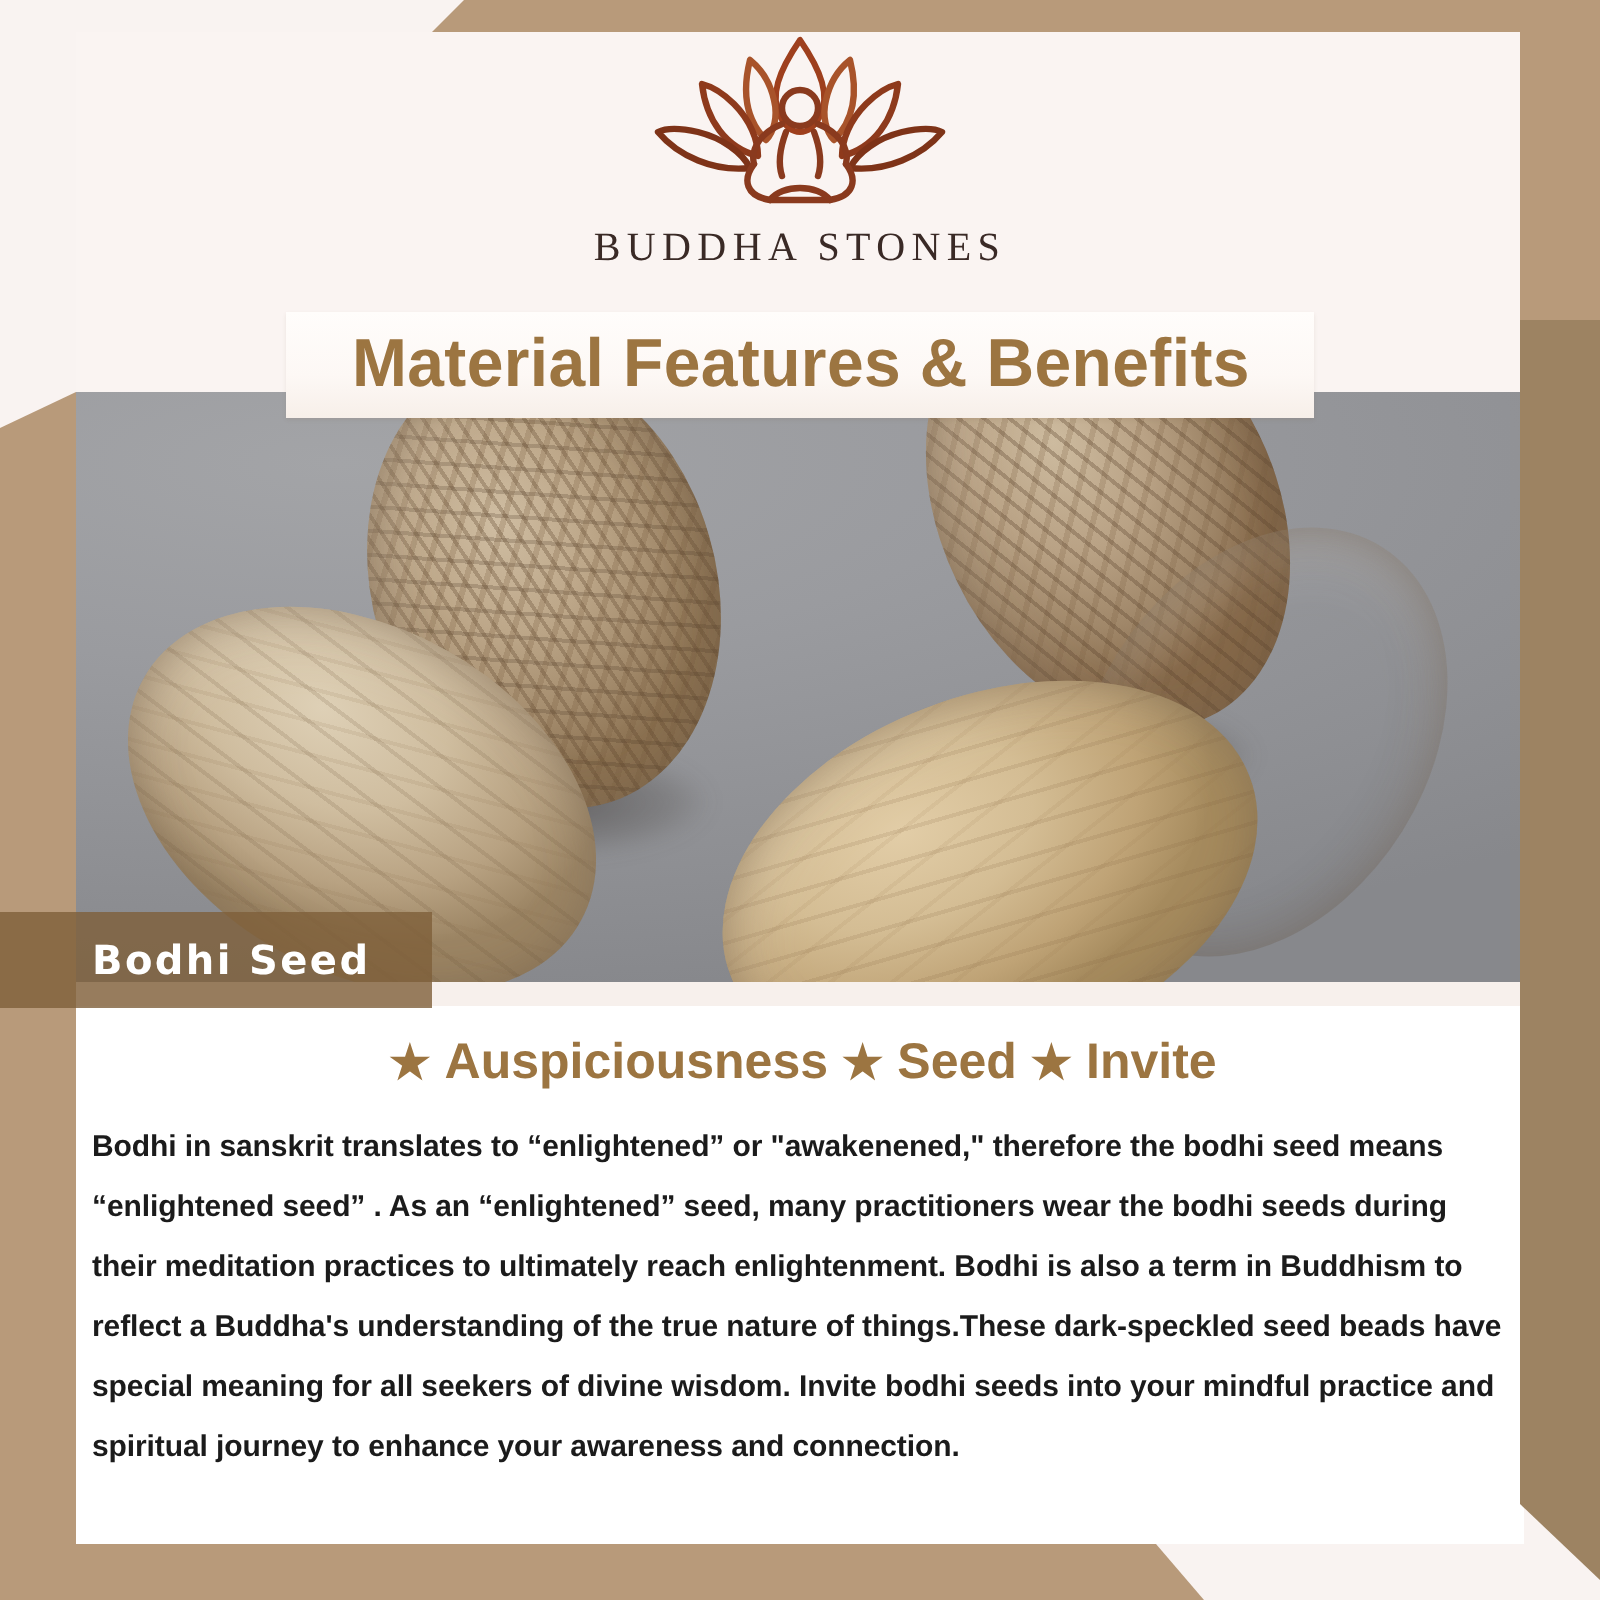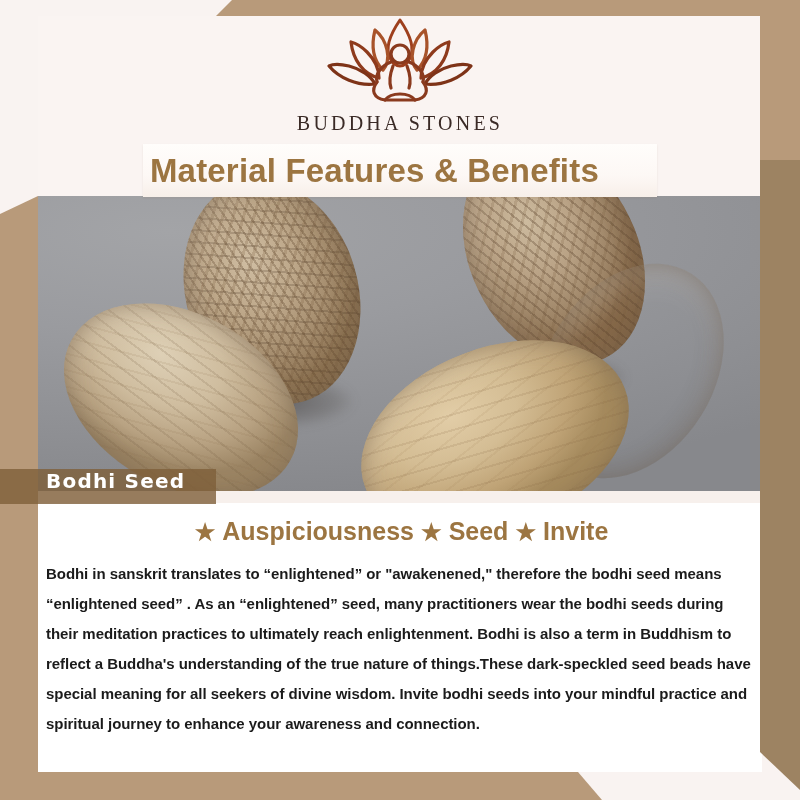--- a/index.html
+++ b/index.html
@@ -84,26 +84,27 @@
     font-family: "Liberation Serif", serif;
     font-size: 20px;
     letter-spacing: 3.2px;
     color: #3a2a26;
     font-weight: 400;
   }
 
   
   .title-band {
     position: absolute;
-    left: 143px; top: 144px;
+    left: 143px; top: 156px;
     width: 514px; height: 53px;
     background: linear-gradient(180deg, #fffdfb 0%, #fdf8f5 60%, #f7efe9 100%);
     box-shadow: 0 1px 2px rgba(120,90,60,.10);
     display: flex;
     align-items: center;
+    justify-content: center;
     z-index: 6;
   }
   .title-text {
     font-family: "Liberation Sans", sans-serif;
     font-weight: bold;
     font-size: 34px;
     letter-spacing: .2px;
     color: #9c7541;
     white-space: nowrap;
     transform: scaleX(.97);
@@ -192,25 +193,25 @@
     transform: rotate(-21deg);
     background:
       repeating-linear-gradient(5deg, rgba(128,96,60,.14) 0 2px, rgba(255,255,255,0) 2px 15px),
       repeating-linear-gradient(-17deg, rgba(150,116,74,.10) 0 2px, rgba(255,255,255,0) 2px 19px),
       radial-gradient(58% 60% at 38% 30%, #e2cda7 0%, #d4bd94 42%, #bfa376 76%, #a68b5e 100%);
   }
 
   
   .caption-bar {
     position: absolute;
-    left: 0; top: 469px;
-    width: 216px; height: 35px;
+    left: 0; top: 456px;
+    width: 216px; height: 48px;
     background: rgba(126,95,57,.80);
     display: flex;
-    align-items: flex-start;
+    align-items: center;
     z-index: 7;
   }
   .caption-text {
     margin-left: 46px;
     color: #ffffff;
     font-family: "DejaVu Sans", sans-serif;
     font-weight: bold;
     font-size: 20px;
     letter-spacing: 1.2px;
   }

